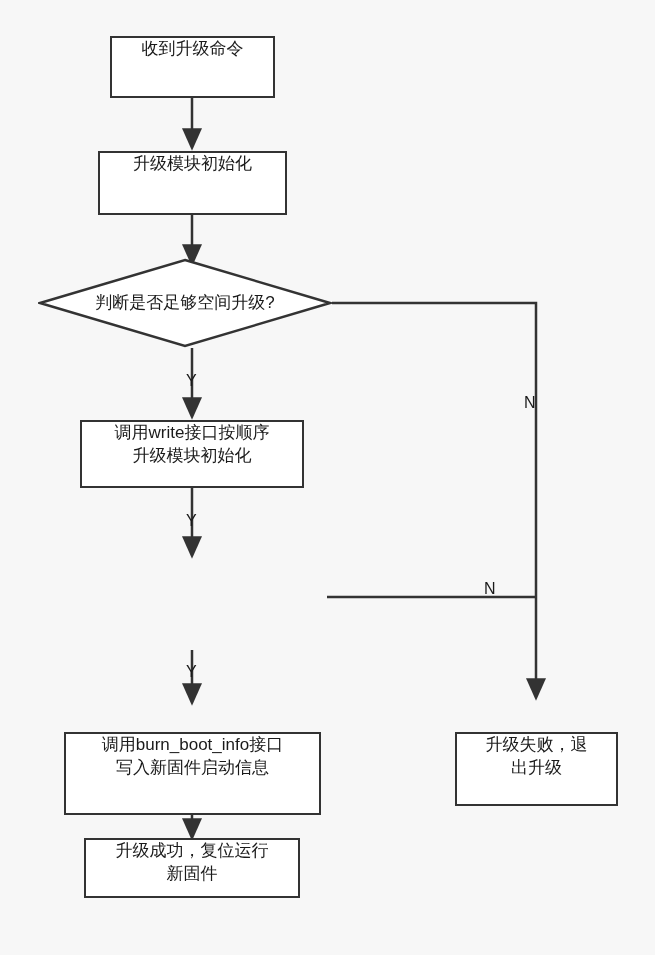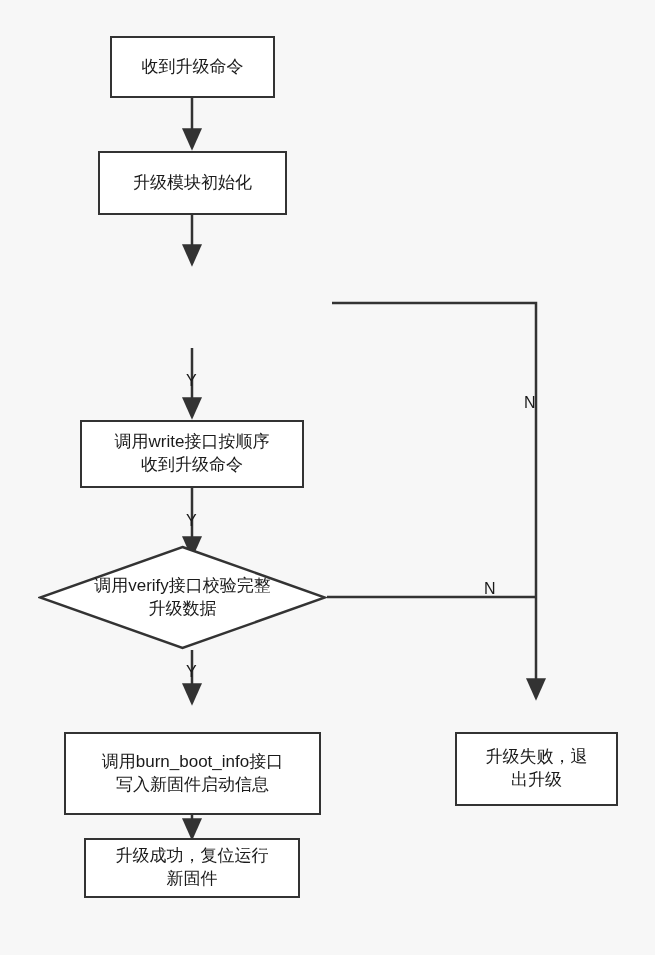--- a/index.html
+++ b/index.html
@@ -15,21 +15,20 @@
   }
   #diagram {
     position: relative;
     width: 655px;
     height: 955px;
   }
   .node {
     position: absolute;
     box-sizing: border-box;
     display: flex;
-    align-items: center;
     justify-content: center;
     text-align: center;
     color: #1a1a1a;
     font-size: 17px;
     line-height: 1.35;
     white-space: pre-line;
   }
   .box {
     background: #ffffff;
     border: 2px solid #333333;
@@ -98,33 +97,32 @@
   </svg>
 
   <div class="node box" style="left:110px; top:36px; width:165px; height:62px;">
     <span>收到升级命令</span>
   </div>
 
   <div class="node box" style="left:98px; top:151px; width:189px; height:64px;">
     <span>升级模块初始化</span>
   </div>
 
+  <div class="diamond-wrap" style="left:38px; top:258px; width:294px; height:90px;">
+    <svg class="diamond-shape" viewBox="0 0 294 90" preserveAspectRatio="none">
+      <polygon points="147,2 292,45 147,88 2,45" fill="#ffffff" stroke="#333333" stroke-width="2.5" vector-effect="non-scaling-stroke"></polygon>
+    </svg>
+    <div class="diamond-label">判断是否足够空间升级?</div>
+  </div>
 
   <div class="node box" style="left:80px; top:420px; width:224px; height:68px;">
     <span>调用write接口按顺序
-收到升级命令</span>
+升级模块初始化</span>
   </div>
 
-  <div class="diamond-wrap" style="left:38px; top:545px; width:289px; height:105px;">
-    <svg class="diamond-shape" viewBox="0 0 289 105" preserveAspectRatio="none">
-      <polygon points="144.5,2 287,52.5 144.5,103 2,52.5" fill="#ffffff" stroke="#333333" stroke-width="2.5" vector-effect="non-scaling-stroke"></polygon>
-    </svg>
-    <div class="diamond-label">调用verify接口校验完整
-升级数据</div>
-  </div>
 
   <div class="node box" style="left:64px; top:702px; width:257px; height:83px;margin-top:30px;">
     <span>调用burn_boot_info接口
 写入新固件启动信息</span>
   </div>
 
   <div class="node box" style="left:84px; top:838px; width:216px; height:60px;">
     <span>升级成功，复位运行
 新固件</span>
   </div>

